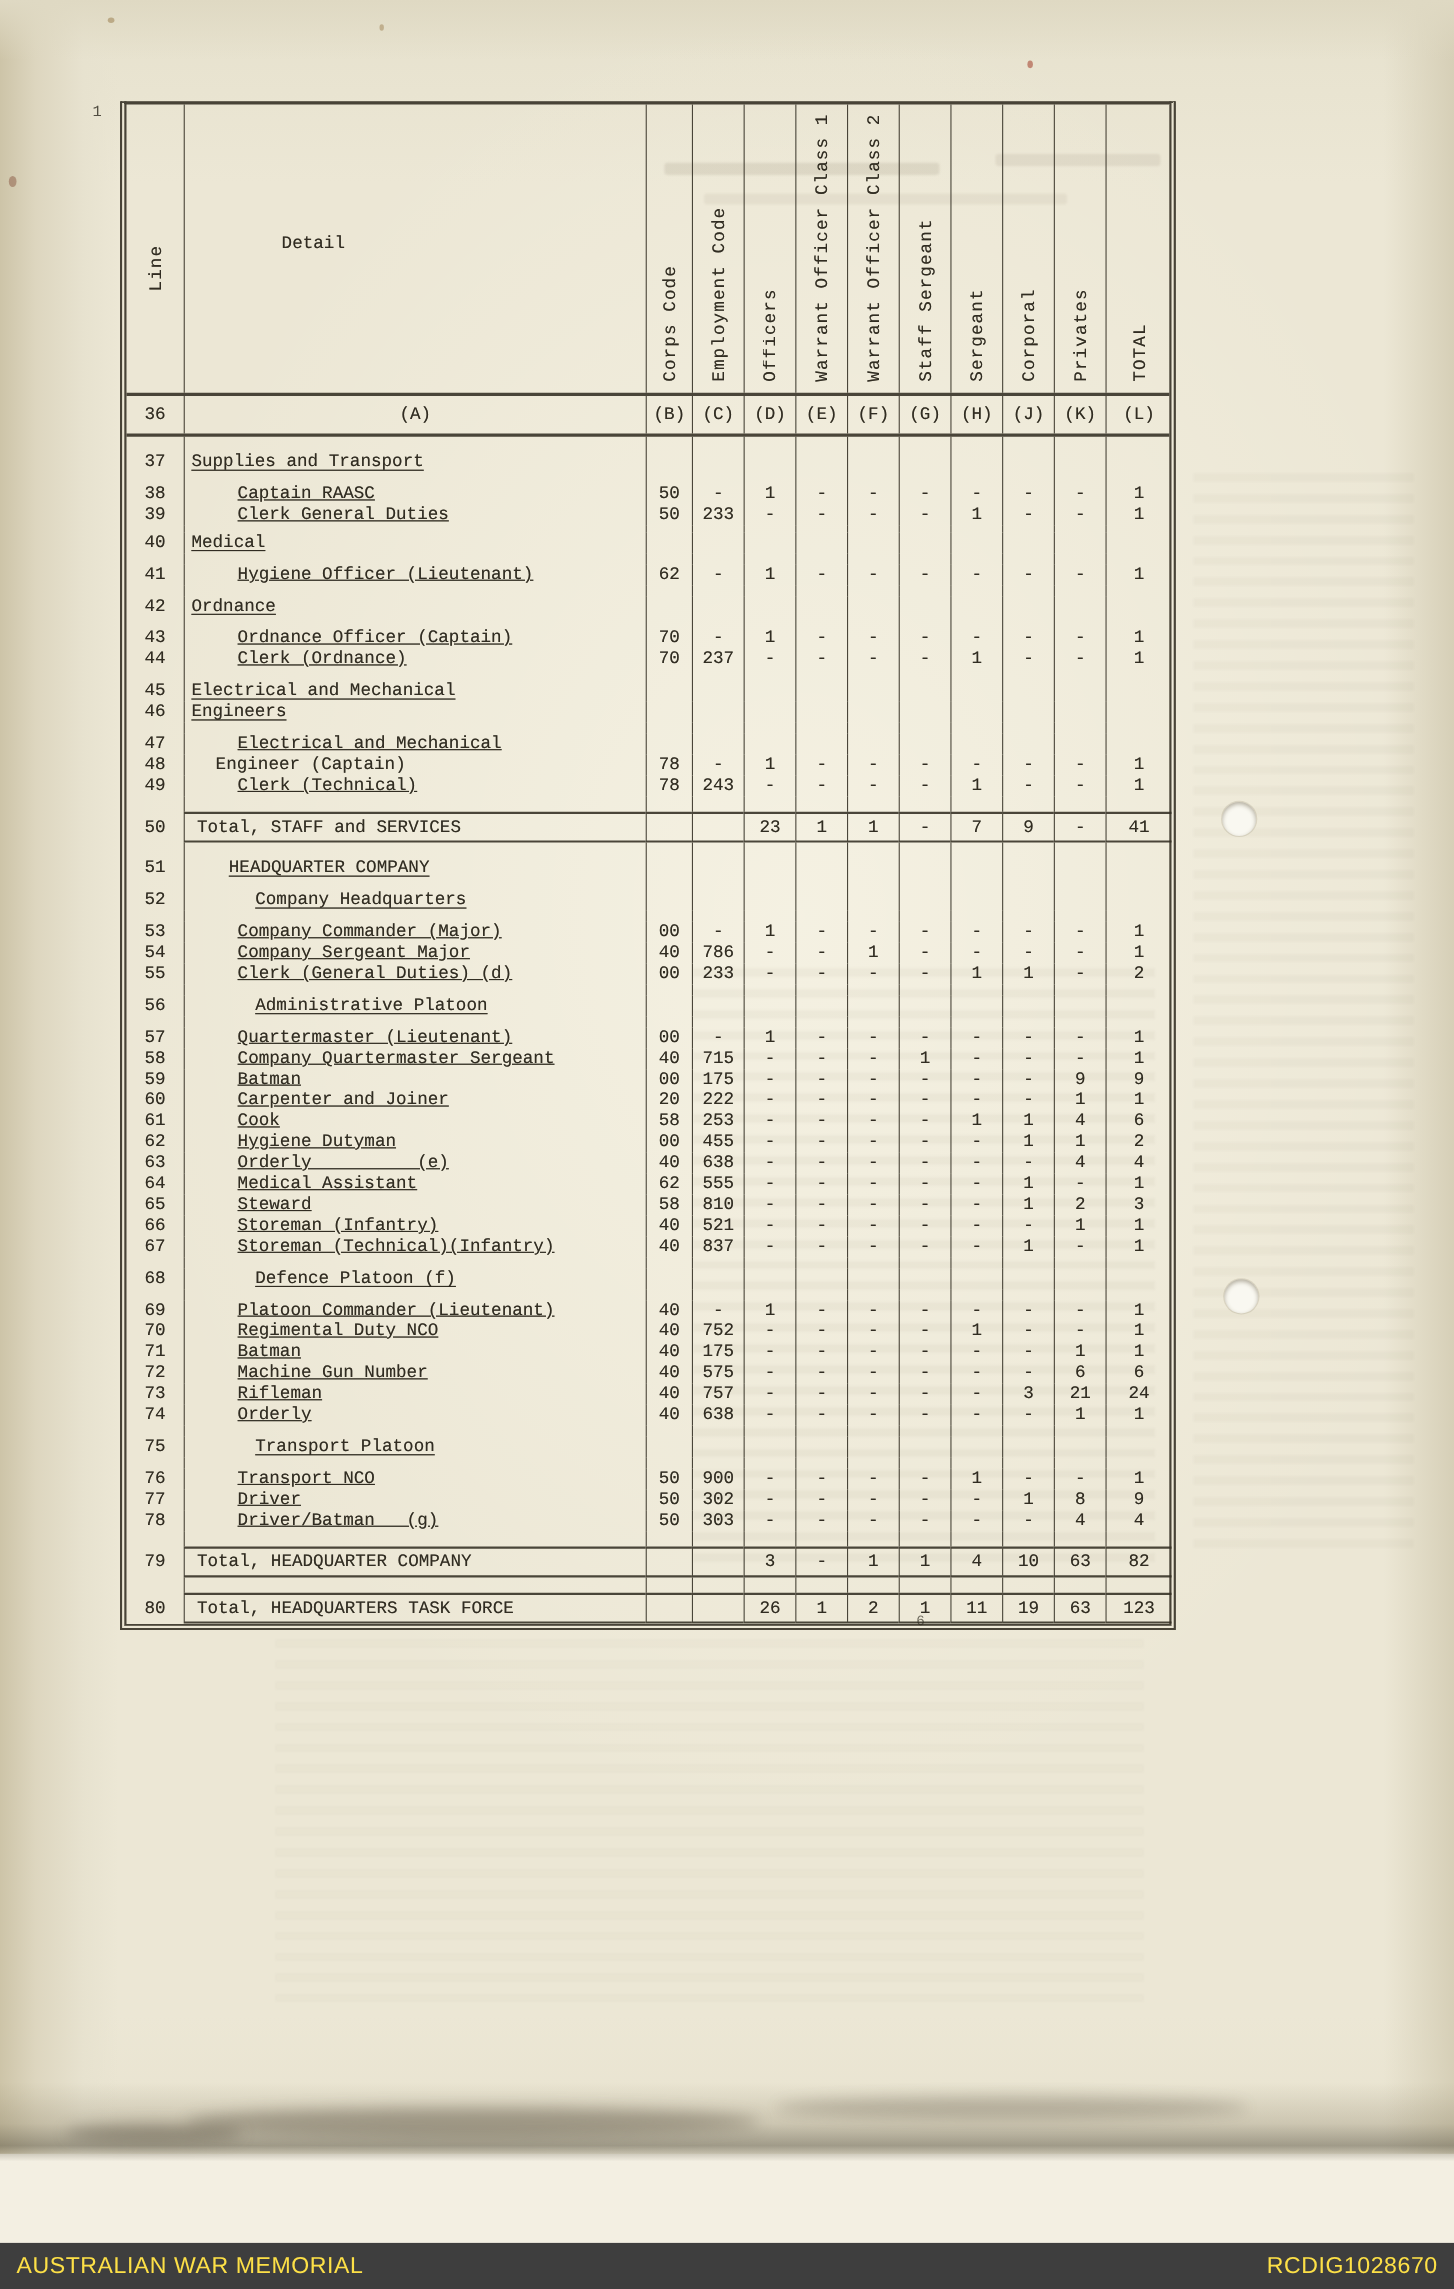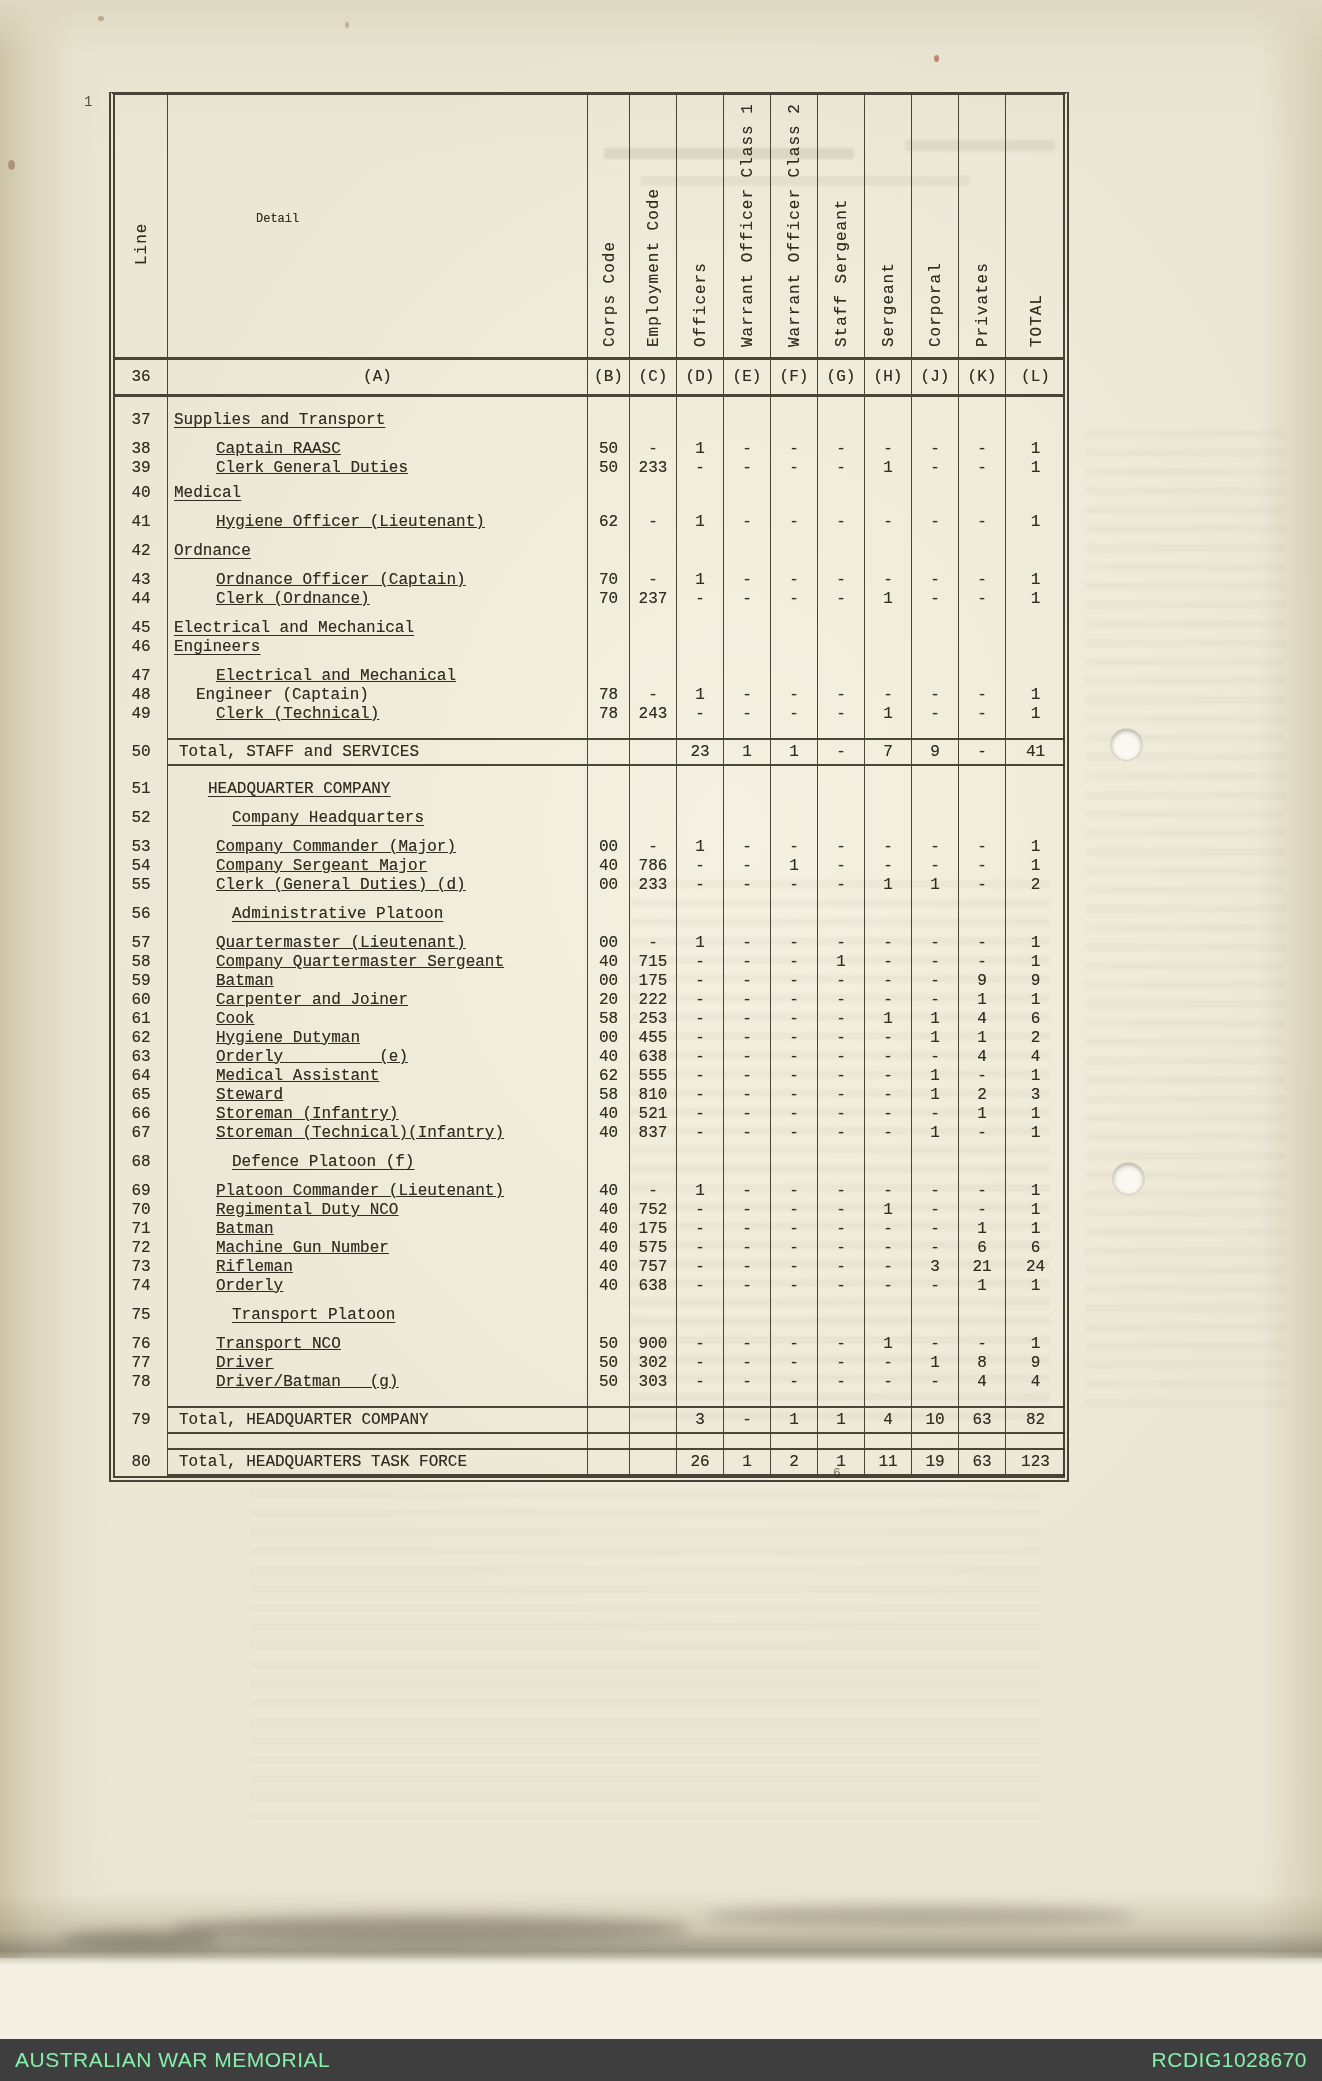--- a/index.html
+++ b/index.html
@@ -50,21 +50,21 @@
     font-size:16px;line-height:1;
     text-shadow:0 0 0.6px rgba(44,40,30,0.55);
   }
   .thead{position:relative;height:262px;display:grid;grid-template-columns:var(--cols);}
   .th{position:relative;border-left:1.5px solid var(--line);}
   .th.c-line{border-left:none;}
   .vlabel{position:absolute;bottom:10px;left:calc(50% + 9px);
     transform:rotate(-90deg);transform-origin:0 100%;
     white-space:nowrap;font-size:16px;letter-spacing:1px;}
   .th.c-line .vlabel{bottom:92px;}
-  .hlabel{position:absolute;top:118px;left:88px;font-size:12px;}
+  .hlabel{position:absolute;top:118px;left:88px;font-size:16px;}
   .row{display:grid;grid-template-columns:var(--cols);height:19px;}
   .cell{box-sizing:border-box;height:100%;border-left:1.5px solid var(--line);
     display:flex;align-items:flex-end;justify-content:center;padding-bottom:2px;overflow:visible;}
   .cell.c-line{border-left:none;}
   .cell.c-detail{justify-content:flex-start;}
   .dtext{white-space:pre;}
   .letters{height:40px;box-sizing:border-box;
     border-top:3px solid var(--line);border-bottom:3px solid var(--line);}
   .letters .cell{align-items:center;justify-content:center;padding-bottom:0;}
   .spacer .cell{padding:0;}
@@ -85,21 +85,21 @@
   
   .below-paper{position:absolute;left:0;top:1958px;width:100%;height:82px;background:#f3efe2;}
   .bottom-shadow{position:absolute;left:0;top:1893px;width:100%;height:72px;pointer-events:none;
     background:linear-gradient(180deg, rgba(0,0,0,0) 0%, rgba(106,96,70,0.22) 52%, rgba(62,56,40,0.42) 80%, rgba(0,0,0,0) 100%);}
   .blotch{position:absolute;border-radius:50%;pointer-events:none;filter:blur(7px);background:rgba(66,58,42,0.35);}
   .blotch-1{left:170px;top:1916px;width:520px;height:26px;}
   .blotch-2{left:705px;top:1906px;width:430px;height:20px;opacity:.7;}
   .blotch-3{left:60px;top:1930px;width:160px;height:18px;}
   
   .footer{position:absolute;left:0;bottom:0;width:100%;height:42px;box-sizing:border-box;
-    background:#3e3e3e;color:#86efac;display:flex;align-items:center;justify-content:space-between;
+    background:#3e3e3e;color:#fde047;display:flex;align-items:center;justify-content:space-between;
     padding:0 15px;font-family:"Liberation Sans",sans-serif;font-size:21px;letter-spacing:0.5px;}
 </style>
 </head>
 <body>
 
 <div class="scan">
 
   <div class="edge edge-left"></div>
   <div class="edge edge-right"></div>
   <div class="edge edge-top"></div>

